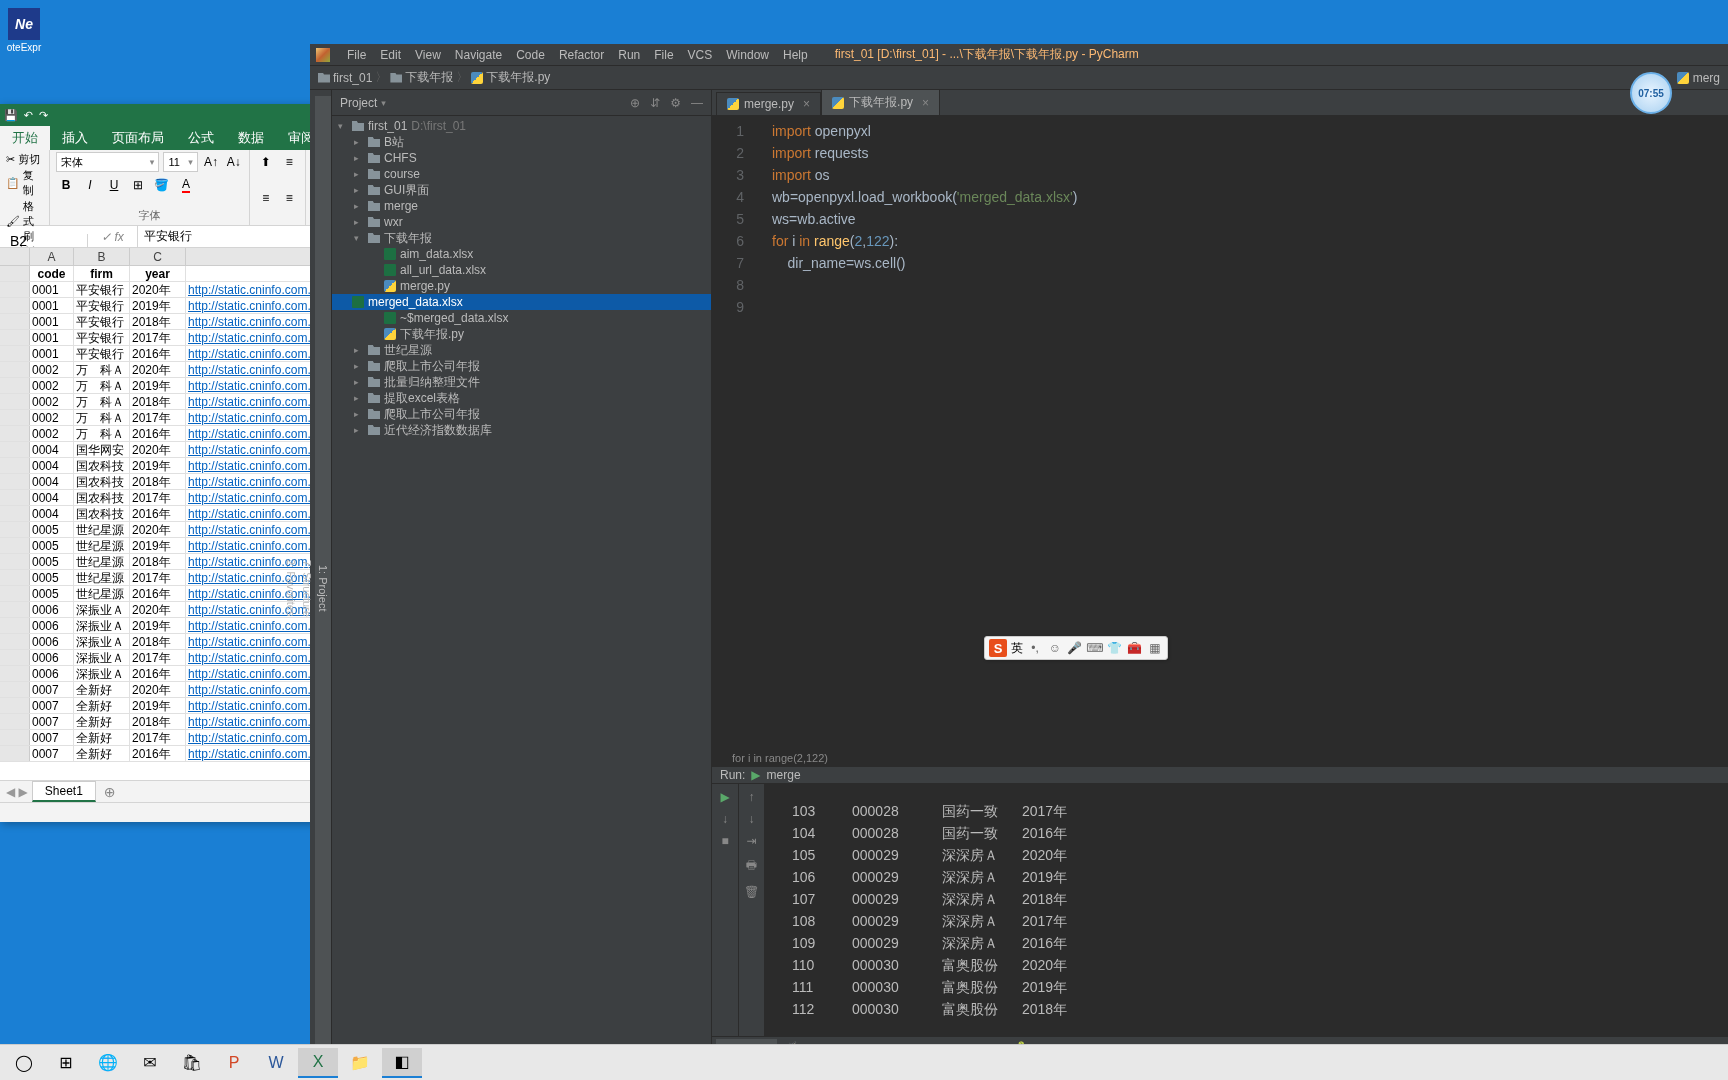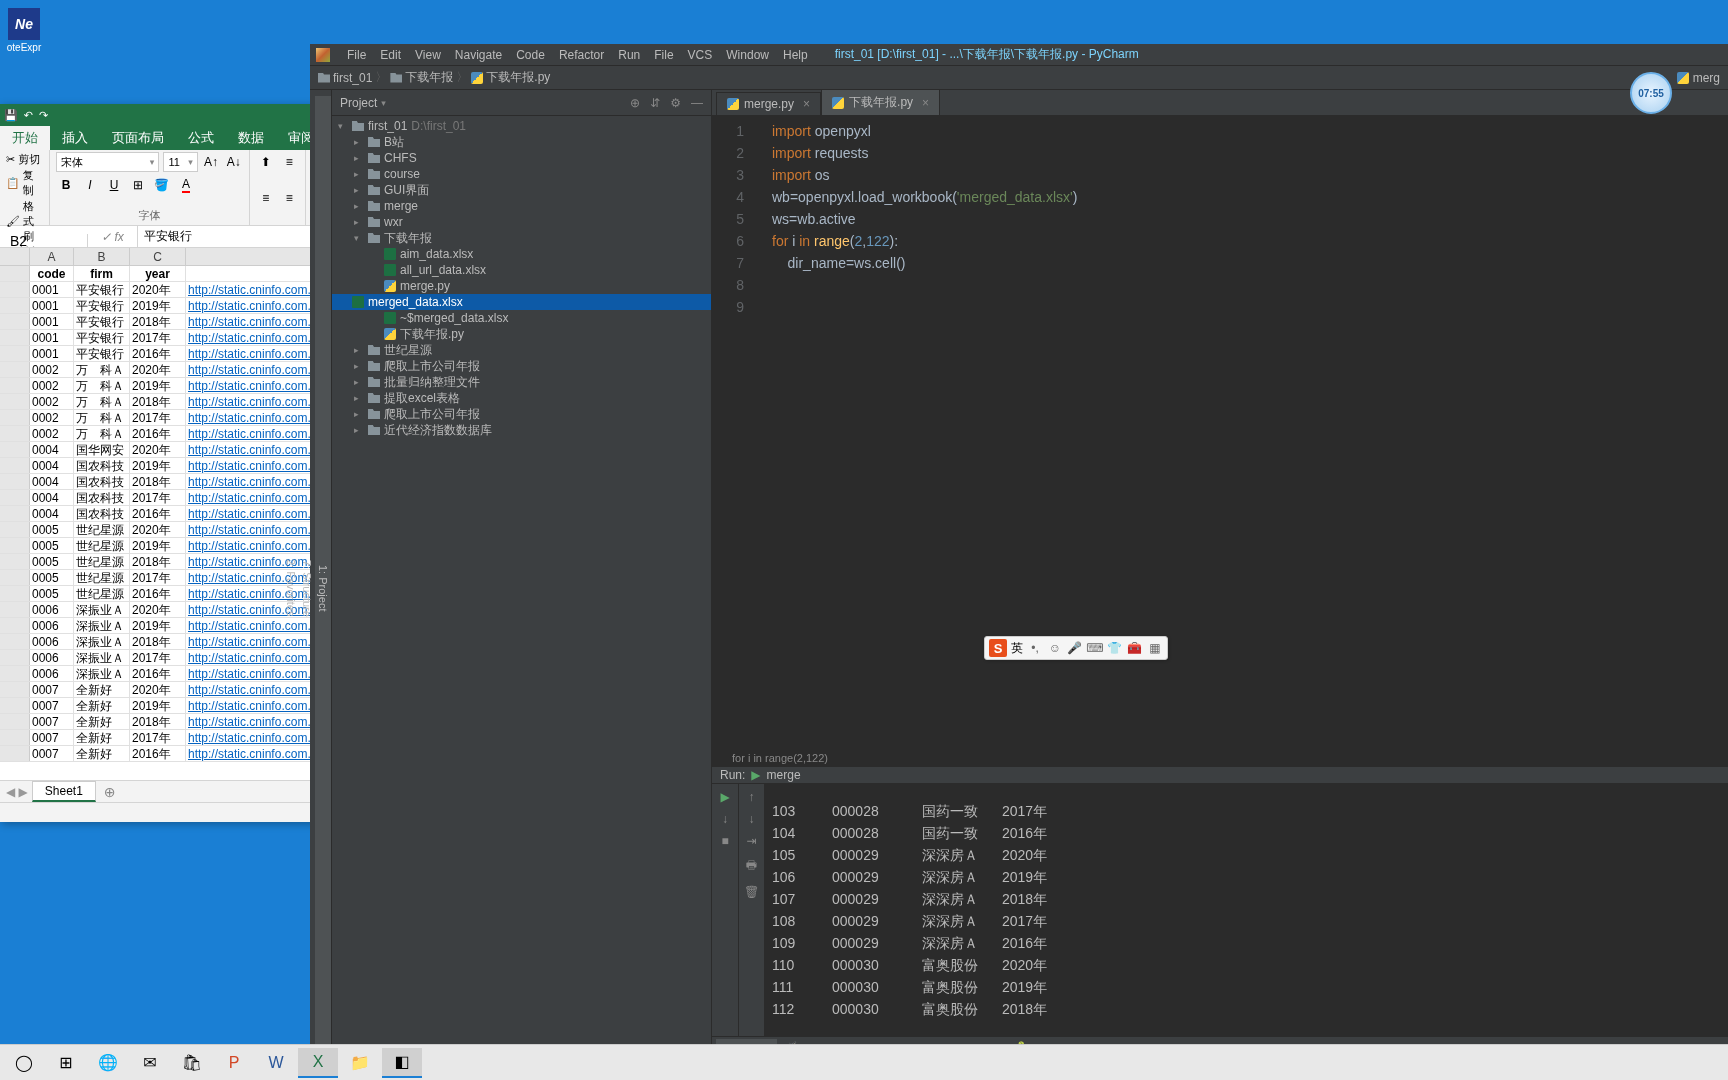--- a/index.html
+++ b/index.html
@@ -7,21 +7,21 @@
 
 
 .desktop-icon { position: absolute; top: 8px; left: 4px; width: 40px; text-align: center; font-size: 10px; color: #fff; }
 .desktop-icon .ic { width: 32px; height: 32px; background: #1e3a8a; margin: 0 auto 2px; display: flex; align-items: center; justify-content: center; color: #fff; font-style: italic; font-weight: bold; font-size: 14px; }
 
 
 .pycharm { position: absolute; top: 44px; left: 310px; right: 0; bottom: 0; background: #3c3f41; color: #bbb; display: flex; flex-direction: column; font-size: 12px; }
 .pc-titlebar { height: 22px; background: #3c3f41; display: flex; align-items: center; padding: 0 6px; border-bottom: 1px solid #2b2b2b; }
 .pc-titlebar .logo { width: 14px; height: 14px; background: linear-gradient(135deg,#f0c674,#c26230,#93a83c); margin-right: 10px; }
 .pc-titlebar .menu-item { padding: 0 7px; cursor: default; }
-.pc-titlebar .title { margin-left: 20px; color: #7dd3fc; }
+.pc-titlebar .title { margin-left: 20px; color: #fdba74; }
 .pc-breadcrumb { height: 24px; background: #3c3f41; display: flex; align-items: center; padding: 0 8px; border-bottom: 1px solid #2b2b2b; justify-content: space-between; }
 .pc-breadcrumb .left { display: flex; align-items: center; gap: 3px; }
 .pc-breadcrumb .crumb { display: flex; align-items: center; gap: 3px; }
 .pc-breadcrumb .sep { color: #666; }
 .pc-breadcrumb .right { display: flex; align-items: center; gap: 6px; }
 .folder-ic { display: inline-block; width: 12px; height: 10px; background: #87939a; clip-path: polygon(0 0, 40% 0, 50% 20%, 100% 20%, 100% 100%, 0 100%); }
 .py-ic { display: inline-block; width: 12px; height: 12px; background: linear-gradient(135deg,#4b8bbe 50%,#ffd43b 50%); border-radius: 2px; }
 
 .pc-body { flex: 1; display: flex; min-height: 0; }
 .pc-gutter-left { width: 22px; background: #3c3f41; border-right: 1px solid #2b2b2b; writing-mode: vertical-rl; text-align: center; padding-top: 6px; font-size: 11px; }
@@ -50,21 +50,21 @@
 .num { color: #6897bb; }
 .fn { color: #ffc66d; }
 .txt { color: #a9b7c6; }
 .breadcrumb-code { position: absolute; bottom: 2px; left: 20px; font-size: 11px; color: #888; background: #2b2b2b; }
 
 .pc-run { height: 270px; background: #2b2b2b; border-top: 1px solid #2b2b2b; display: flex; flex-direction: column; }
 .pc-run-header { height: 22px; background: #3c3f41; display: flex; align-items: center; padding: 0 8px; gap: 6px; border-bottom: 1px solid #2b2b2b; }
 .pc-run-body { flex: 1; display: flex; }
 .pc-run-tools { width: 26px; background: #3c3f41; display: flex; flex-direction: column; align-items: center; padding-top: 6px; gap: 8px; color: #888; }
 .pc-run-tools2 { width: 26px; background: #3c3f41; display: flex; flex-direction: column; align-items: center; padding-top: 6px; gap: 8px; color: #888; border-left:1px solid #2b2b2b;}
-.pc-run-out { flex: 1; font-family: "Consolas",monospace; font-size: 14px; color: #bbb; padding: 16px 8px; line-height: 22px; white-space: pre; }
+.pc-run-out { flex: 1; font-family: "Consolas",monospace; font-size: 14px; color: #bbb; padding: 16px 8px; line-height: 22px; white-space: pre; margin-left: 20px; }
 .out-row { display: flex; }
 .out-col { display: inline-block; }
 
 .pc-bottom-tabs { height: 22px; background: #3c3f41; display: flex; align-items: center; padding: 0 4px; gap: 2px; border-top: 1px solid #2b2b2b; font-size: 11px; }
 .pc-bottom-tab { padding: 2px 8px; display: flex; align-items: center; gap: 4px; }
 .pc-bottom-tab.active { background: #4e5254; }
 .pc-status { height: 22px; background: #3c3f41; display: flex; align-items: center; justify-content: flex-end; padding: 0 8px; gap: 14px; color: #888; font-size: 11px; border-top: 1px solid #555; }
 .pc-status .warn { color: #bbb; display: flex; align-items: center; gap: 6px; margin-right: auto; margin-left: 10px; }
 
 

